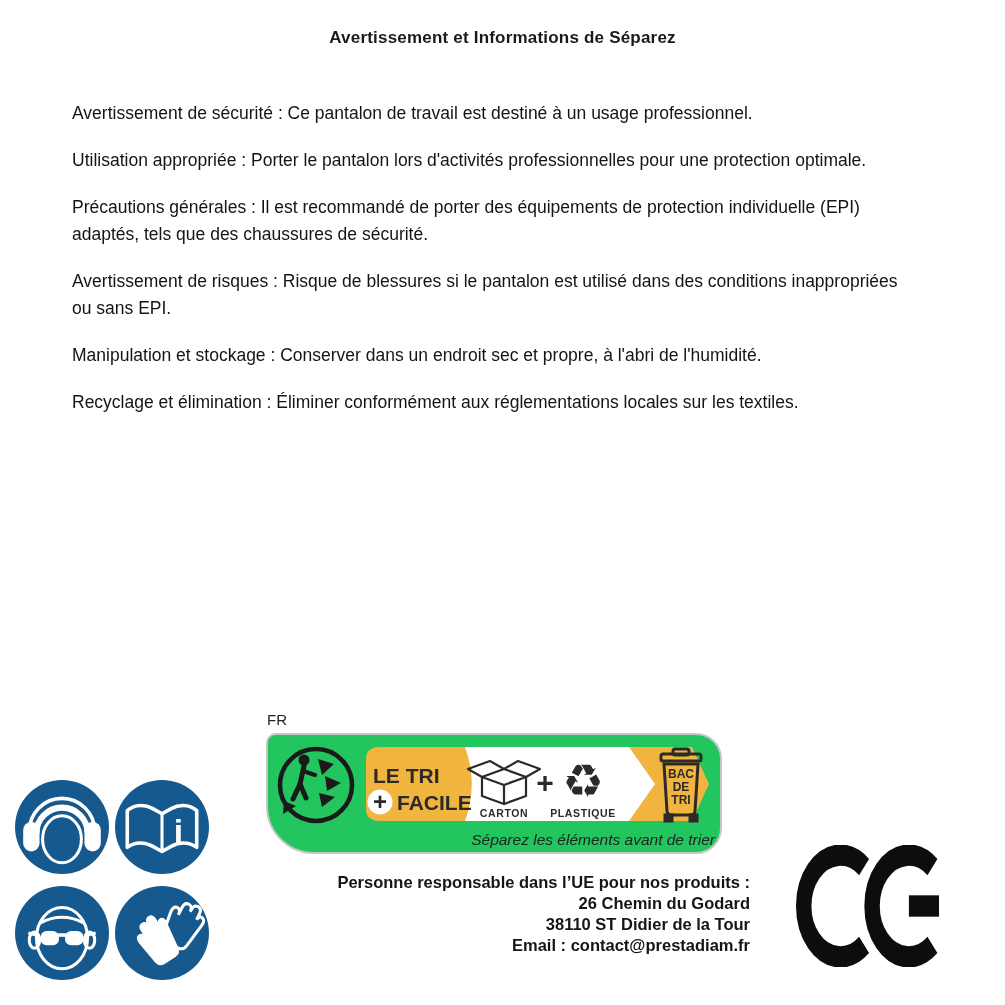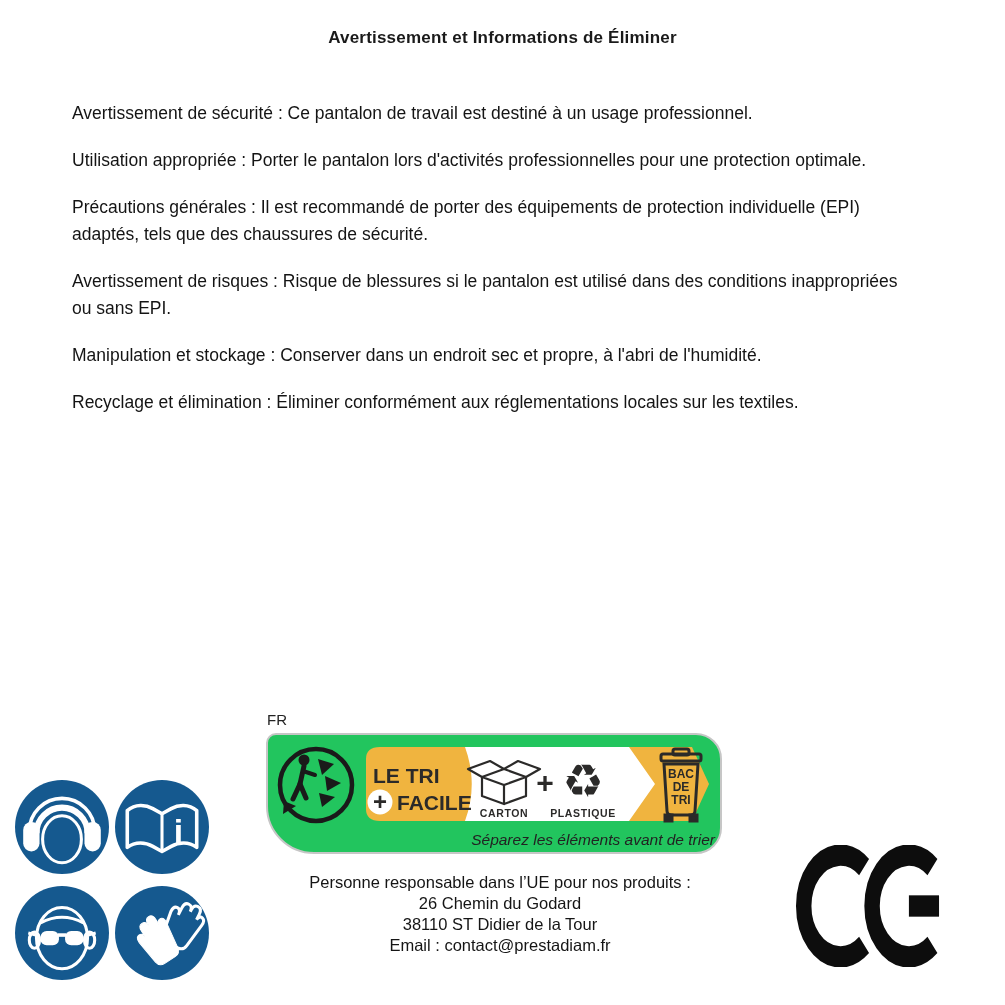--- a/index.html
+++ b/index.html
@@ -24,31 +24,31 @@
     position:absolute;left:266px;top:733px;width:456px;height:121px;
     background:#22c55e;border:2px solid #c6c6c6;box-sizing:border-box;
     border-radius:10px 26px 26px 48px;
   }
   .icon-grid{
     position:absolute;left:14px;top:779px;width:196px;height:212px;
     display:grid;grid-template-columns:96px 96px;grid-template-rows:100px 100px;
     gap:6px 4px;
   }
   .contact{
-    position:absolute;left:250px;top:872px;width:500px;text-align:center;
-    font-size:16.5px;font-weight:normal;line-height:21px;color:#151515;
+    position:absolute;left:250px;top:872px;width:500px;text-align:right;
+    font-size:16.5px;font-weight:bold;line-height:21px;color:#151515;
   }
   .contact div{white-space:nowrap;}
   .ce-wrap{position:absolute;left:795px;top:845px;width:158px;height:122px;}
   svg text{font-family:"Liberation Sans", sans-serif;}
 </style>
 </head>
 <body>
 
-<div class="page-title">Avertissement et Informations de Éliminer</div>
+<div class="page-title">Avertissement et Informations de Séparez</div>
 
 <div class="body-text">
   <p>Avertissement de sécurité : Ce pantalon de travail est destiné à un usage professionnel.</p>
   <p>Utilisation appropriée : Porter le pantalon lors d'activités professionnelles pour une protection optimale.</p>
   <p>Précautions générales : Il est recommandé de porter des équipements de protection individuelle (EPI) adaptés, tels que des chaussures de sécurité.</p>
   <p>Avertissement de risques : Risque de blessures si le pantalon est utilisé dans des conditions inappropriées ou sans EPI.</p>
   <p>Manipulation et stockage : Conserver dans un endroit sec et propre, à l'abri de l'humidité.</p>
   <p>Recyclage et élimination : Éliminer conformément aux réglementations locales sur les textiles.</p>
 </div>
 

